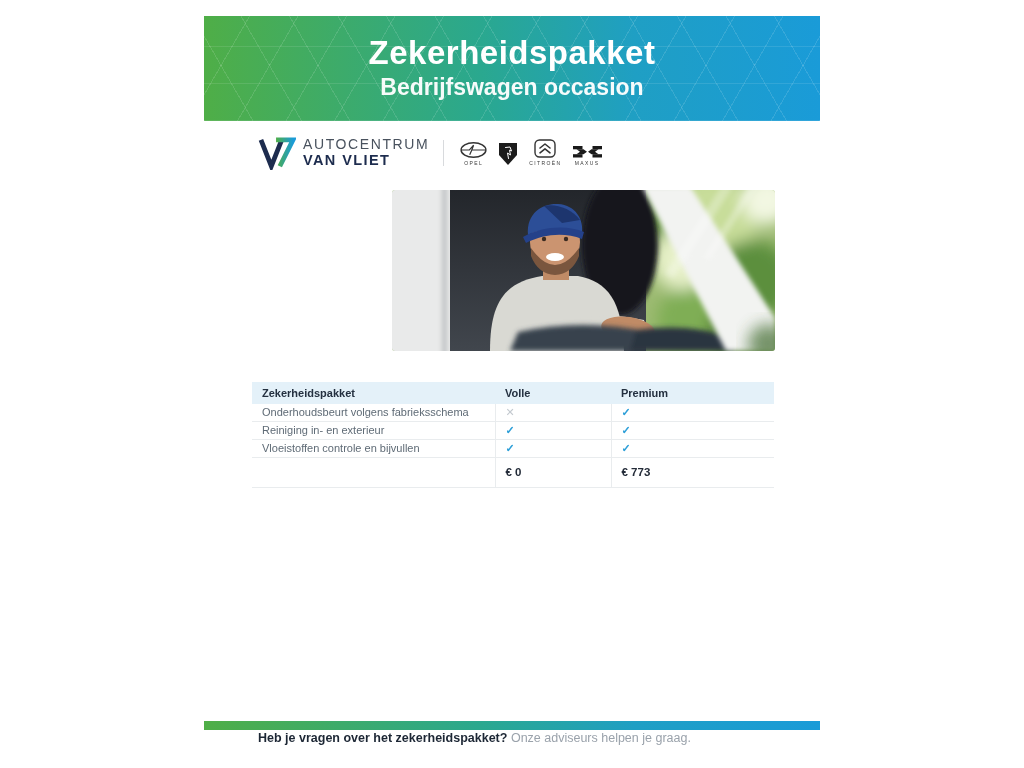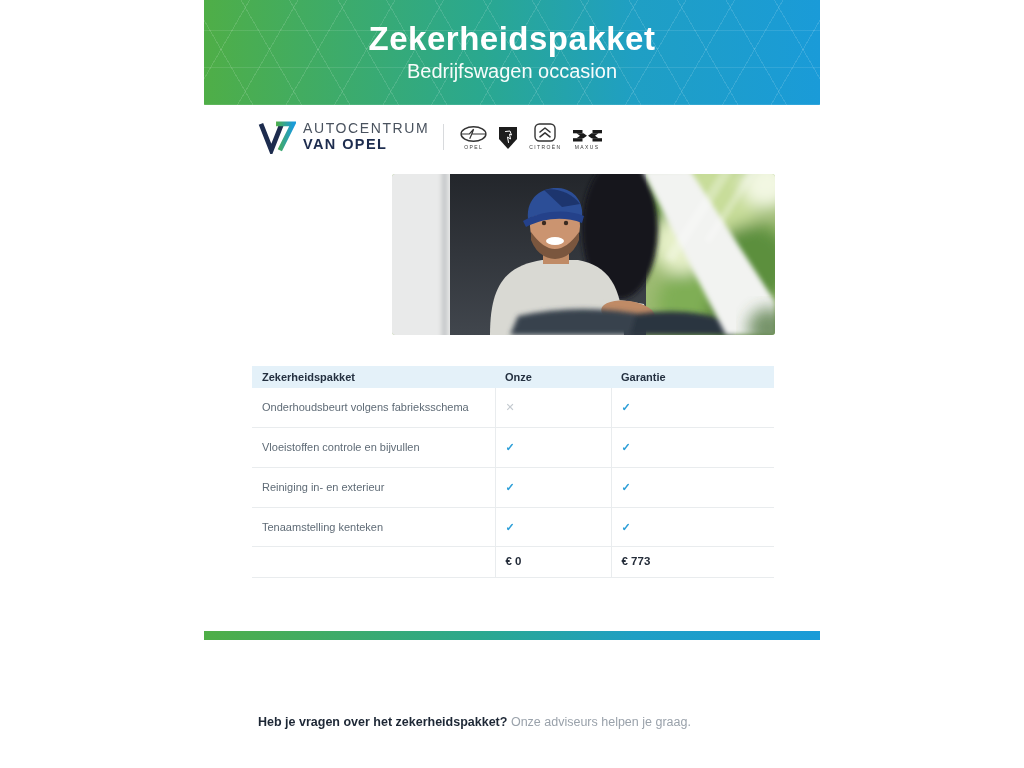--- a/index.html
+++ b/index.html
@@ -1,39 +1,39 @@
 <!DOCTYPE html>
 <html><head>
 <meta charset="utf-8">
 <style>
   html,body{margin:0;padding:0;}
   body{
     width:1024px;height:768px;overflow:hidden;background:#ffffff;
     font-family:"Liberation Sans",sans-serif;
     -webkit-font-smoothing:antialiased;
   }
-  .page{width:616px;height:640px;margin:0 auto;position:relative;background:#ffffff;}
+  .page{width:616px;height:714px;margin:16px auto;position:relative;background:#ffffff;}
 
   
   .grad{
     background:linear-gradient(90deg,#4fae47 0%,#2aa88f 45%,#1f9fc4 70%,#1a9bd8 100%);
   }
   .banner{
     height:105px;position:relative;display:flex;flex-direction:column;
     align-items:center;justify-content:center;color:#fff;overflow:hidden;
   }
   .banner::before{
     content:"";position:absolute;inset:0;
     background:
       repeating-linear-gradient(60deg,rgba(255,255,255,.12) 0 1px,transparent 1px 42px),
       repeating-linear-gradient(-60deg,rgba(255,255,255,.12) 0 1px,transparent 1px 42px),
       repeating-linear-gradient(0deg,rgba(255,255,255,.10) 0 1px,transparent 1px 37px);
   }
   .banner-title{font-size:33px;font-weight:800;letter-spacing:.5px;line-height:1.05;z-index:1;}
-  .banner-sub{font-size:20px;font-weight:400;opacity:.96;margin-top:3px;z-index:1;text-align:right;}
+  .banner-sub{font-size:23px;font-weight:700;opacity:.96;margin-top:3px;z-index:1;text-align:right;}
 
   
   .logo-row{margin:13px 0 0 54px;height:37px;display:flex;align-items:center;}
   .vv-mark{width:38px;height:34px;flex:none;}
   .vv-text{margin-left:7px;line-height:1;}
   .vv-line1{font-size:14px;letter-spacing:1.6px;color:#49525e;font-weight:500;}
   .vv-line2{font-size:14.5px;letter-spacing:1.4px;color:#1d2c4e;font-weight:800;margin-top:2px;}
   .logo-divider{width:1px;height:26px;background:#d8dadd;margin:0 16px 0 14px;}
   .brand-logos{display:flex;align-items:flex-end;gap:11px;}
   .brand{display:flex;flex-direction:column;align-items:center;}
@@ -48,21 +48,21 @@
     font-size:11px;color:#5f6b76;
   }
   .pkg-table col.c1{width:243px;}
   .pkg-table col.c2{width:116px;}
   .pkg-table col.c3{width:163px;}
   .pkg-table th{
     background:#e4f1f9;color:#243040;font-weight:700;text-align:left;
     padding:5px 10px;font-size:11px;
   }
   .pkg-table td{
-    padding:12px 10px;vertical-align:top;border-bottom:1px solid #e9ecee;line-height:1.35;
+    padding:1px 10px;vertical-align:top;border-bottom:1px solid #e9ecee;line-height:1.35;
   }
   .pkg-table td:nth-child(n+2){border-left:1px solid #e9ecee;}
   .feat{color:#5f6b76;}
   .mark{font-size:11px;}
   .check{color:#2d9fd8;font-weight:700;}
   .cross{color:#c3c9cf;font-weight:400;}
   .val{color:#5f6b76;white-space:pre-line;}
   .price{font-weight:700;color:#232b38;font-size:11.5px;}
   .price-row td{padding-top:7px;padding-bottom:7px;}
 
@@ -88,21 +88,21 @@
         <linearGradient id="vvG" x1="0" y1="0" x2="1" y2="0">
           <stop offset="0" stop-color="#4fae47"></stop>
             <stop offset="1" stop-color="#1a9bd8"></stop>
         </linearGradient>
       </defs>
       <path d="M3 4 L14 32 L25 4" stroke="#1d2c4e" stroke-width="5" fill="none"></path>
       <path d="M19 4 H37 L23 32" stroke="url(#vvG)" stroke-width="5" fill="none"></path>
     </svg>
     <div class="vv-text">
       <div class="vv-line1">AUTOCENTRUM</div>
-      <div class="vv-line2">VAN OPEL</div>
+      <div class="vv-line2">VAN VLIET</div>
     </div>
     <div class="logo-divider"></div>
     <div class="brand-logos">
 
       <div class="brand">
         <svg width="27" height="16" viewBox="0 0 27 16">
           <ellipse cx="13.5" cy="8" rx="12.4" ry="7.3" fill="none" stroke="#333" stroke-width="1.4"></ellipse>
           <path d="M1.2 8 H9.4 L13.6 3.2 L11.8 8 H25.8 M11.8 8 L9.7 12.8" fill="none" stroke="#333" stroke-width="1.2"></path>
         </svg>
         <div class="brand-label">OPEL</div>
@@ -207,42 +207,37 @@
 
   <table class="pkg-table">
     <colgroup>
         <col class="c1">
         <col class="c2">
         <col class="c3">
       </colgroup>
     <thead>
       <tr>
         <th>Zekerheidspakket</th>
-        <th>Onze</th>
-        <th>Garantie</th>
+        <th>Volle</th>
+        <th>Premium</th>
       </tr>
     </thead>
     <tbody>
       <tr>
         <td class="feat">Onderhoudsbeurt volgens fabrieksschema</td>
         <td><span class="mark cross">✕</span></td>
         <td><span class="mark check">✓</span></td>
       </tr>
       <tr>
+        <td class="feat">Reiniging in- en exterieur</td>
+        <td><span class="mark check">✓</span></td>
+        <td><span class="mark check">✓</span></td>
+      </tr>
+      <tr>
         <td class="feat">Vloeistoffen controle en bijvullen</td>
-        <td><span class="mark check">✓</span></td>
-        <td><span class="mark check">✓</span></td>
-      </tr>
-      <tr>
-        <td class="feat">Reiniging in- en exterieur</td>
-        <td><span class="mark check">✓</span></td>
-        <td><span class="mark check">✓</span></td>
-      </tr>
-      <tr>
-        <td class="feat">Tenaamstelling kenteken</td>
         <td><span class="mark check">✓</span></td>
         <td><span class="mark check">✓</span></td>
       </tr>
       <tr class="price-row">
         <td class="feat"></td>
         <td><span class="price">€ 0</span></td>
         <td><span class="price">€ 773</span></td>
       </tr>
     </tbody>
   </table>

